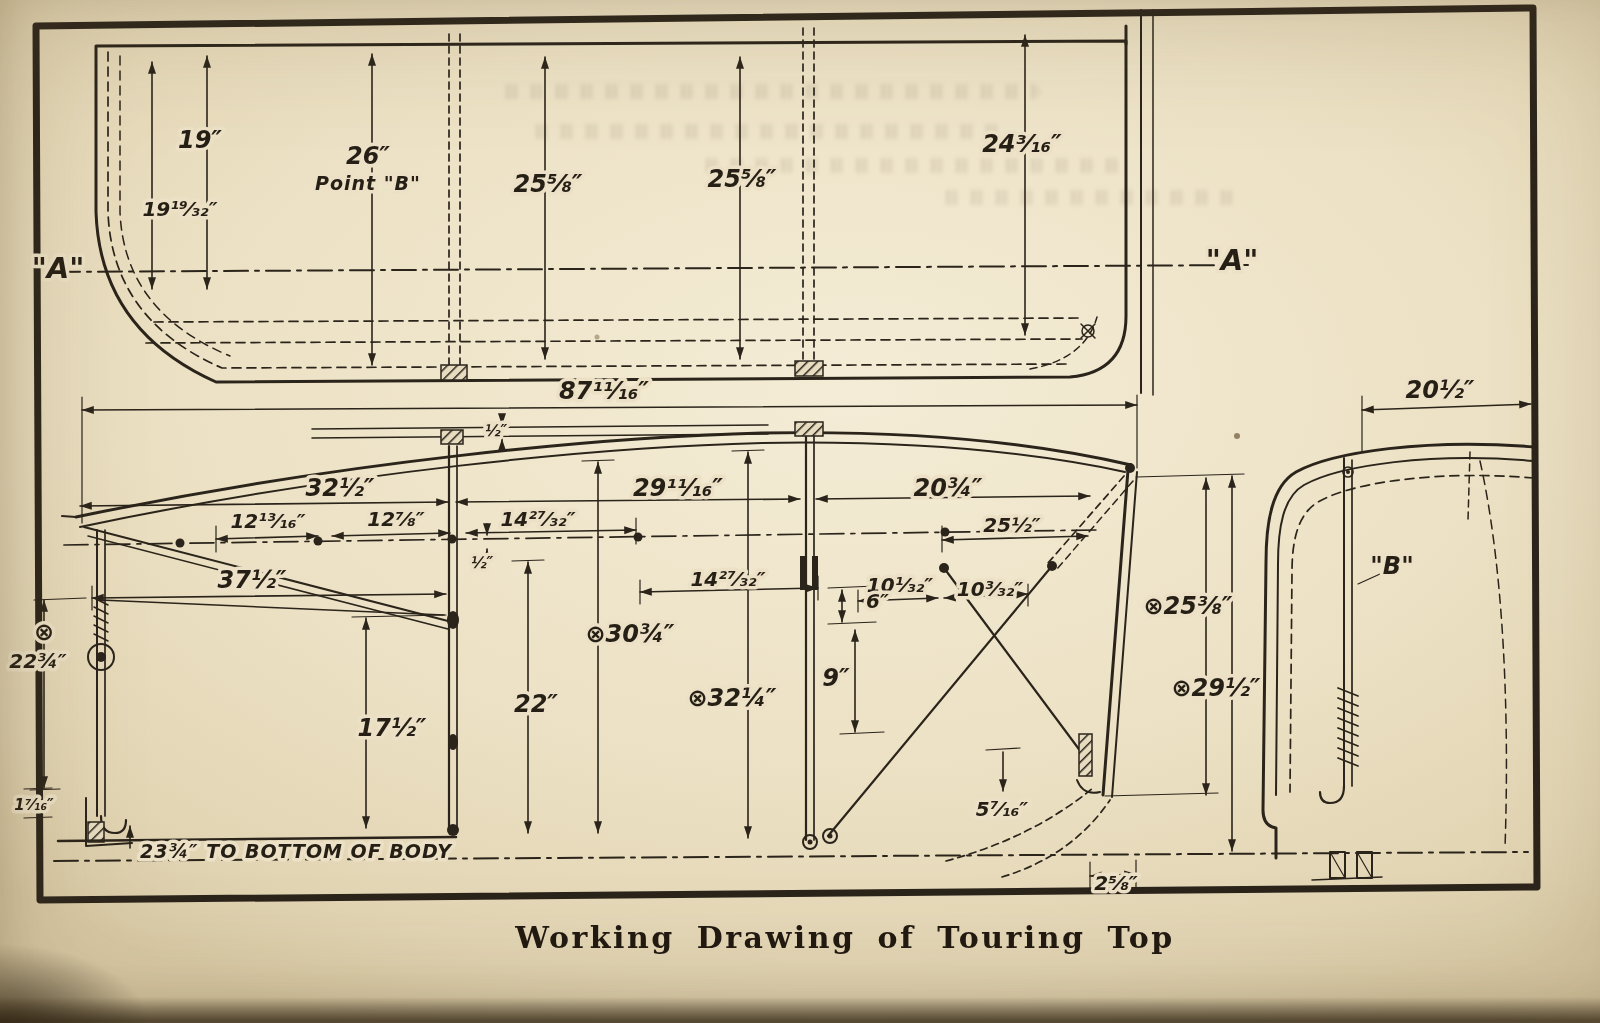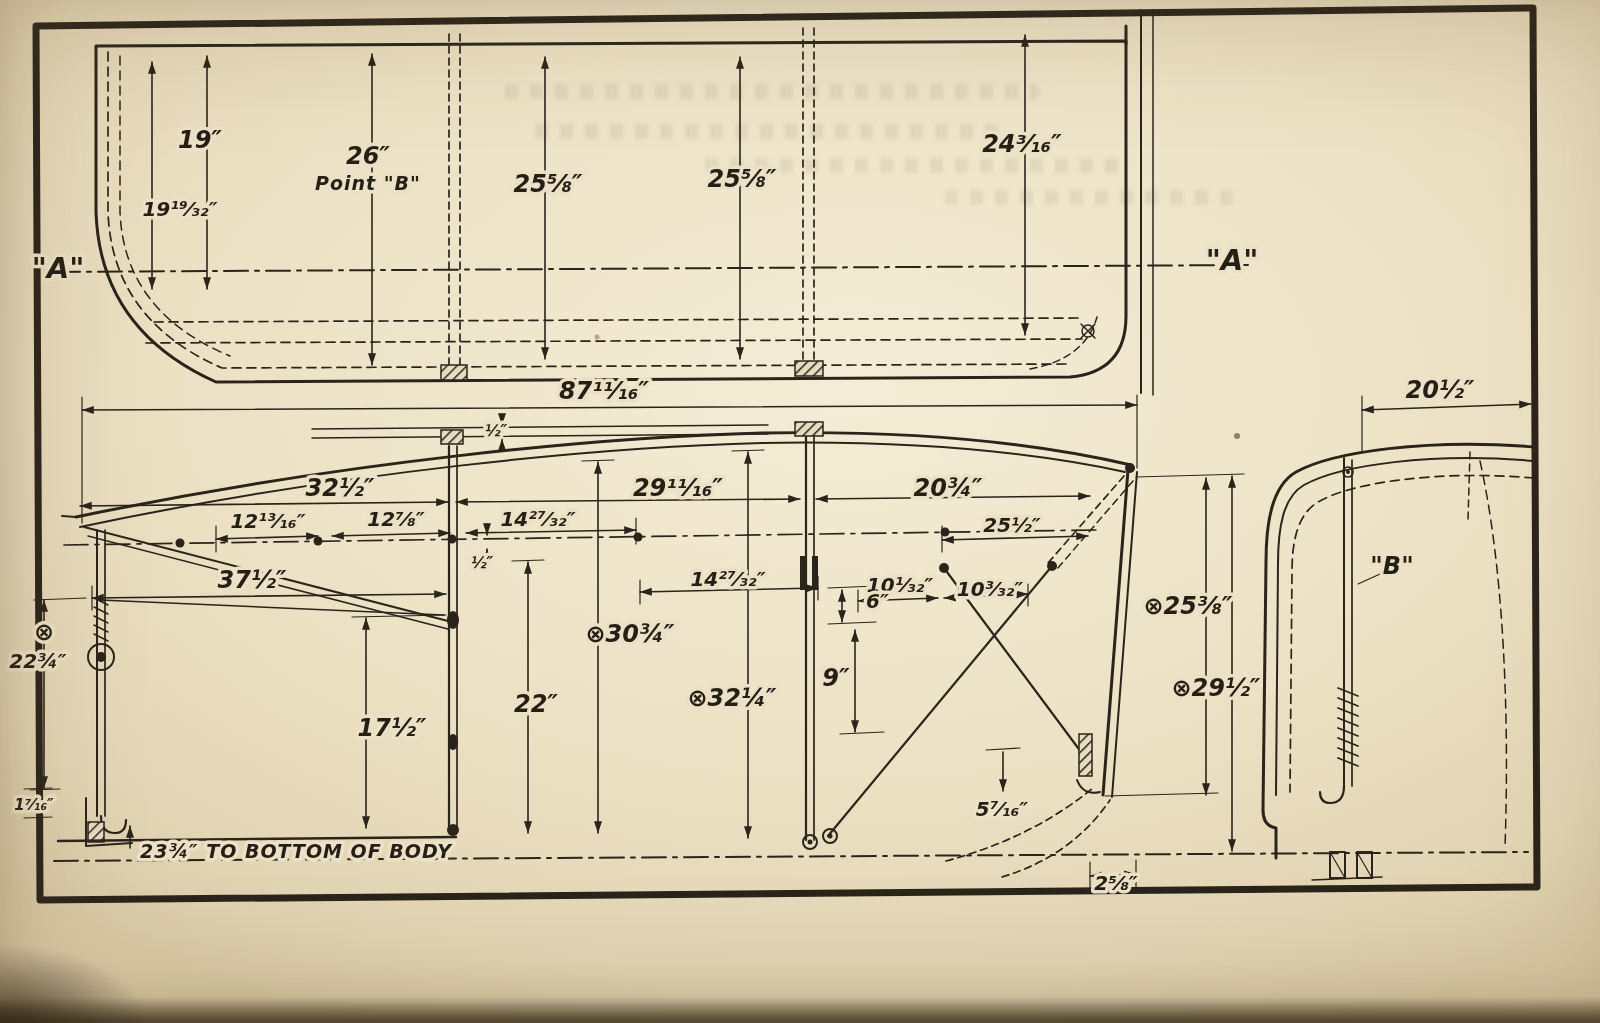--- a/index.html
+++ b/index.html
@@ -298,16 +298,17 @@
       <text class="lbl" x="1440" y="398" text-anchor="middle">20½″</text>
       <text class="lbl" x="1392" y="574" text-anchor="middle">"B"</text>
     </g>
 
     <g>
       <circle cx="1237" cy="436" r="3" fill="#6b5836" stroke="none" opacity="0.7"></circle>
       <circle cx="597" cy="337" r="2.5" fill="#7a6743" stroke="none" opacity="0.5"></circle>
     </g>
   </svg>
 
+  <div class="caption">Working Drawing of Touring Top</div>
 
   <div class="photo-bottom"></div>
   <div class="corner-shadow"></div>
 </div>
 
 </body></html>

